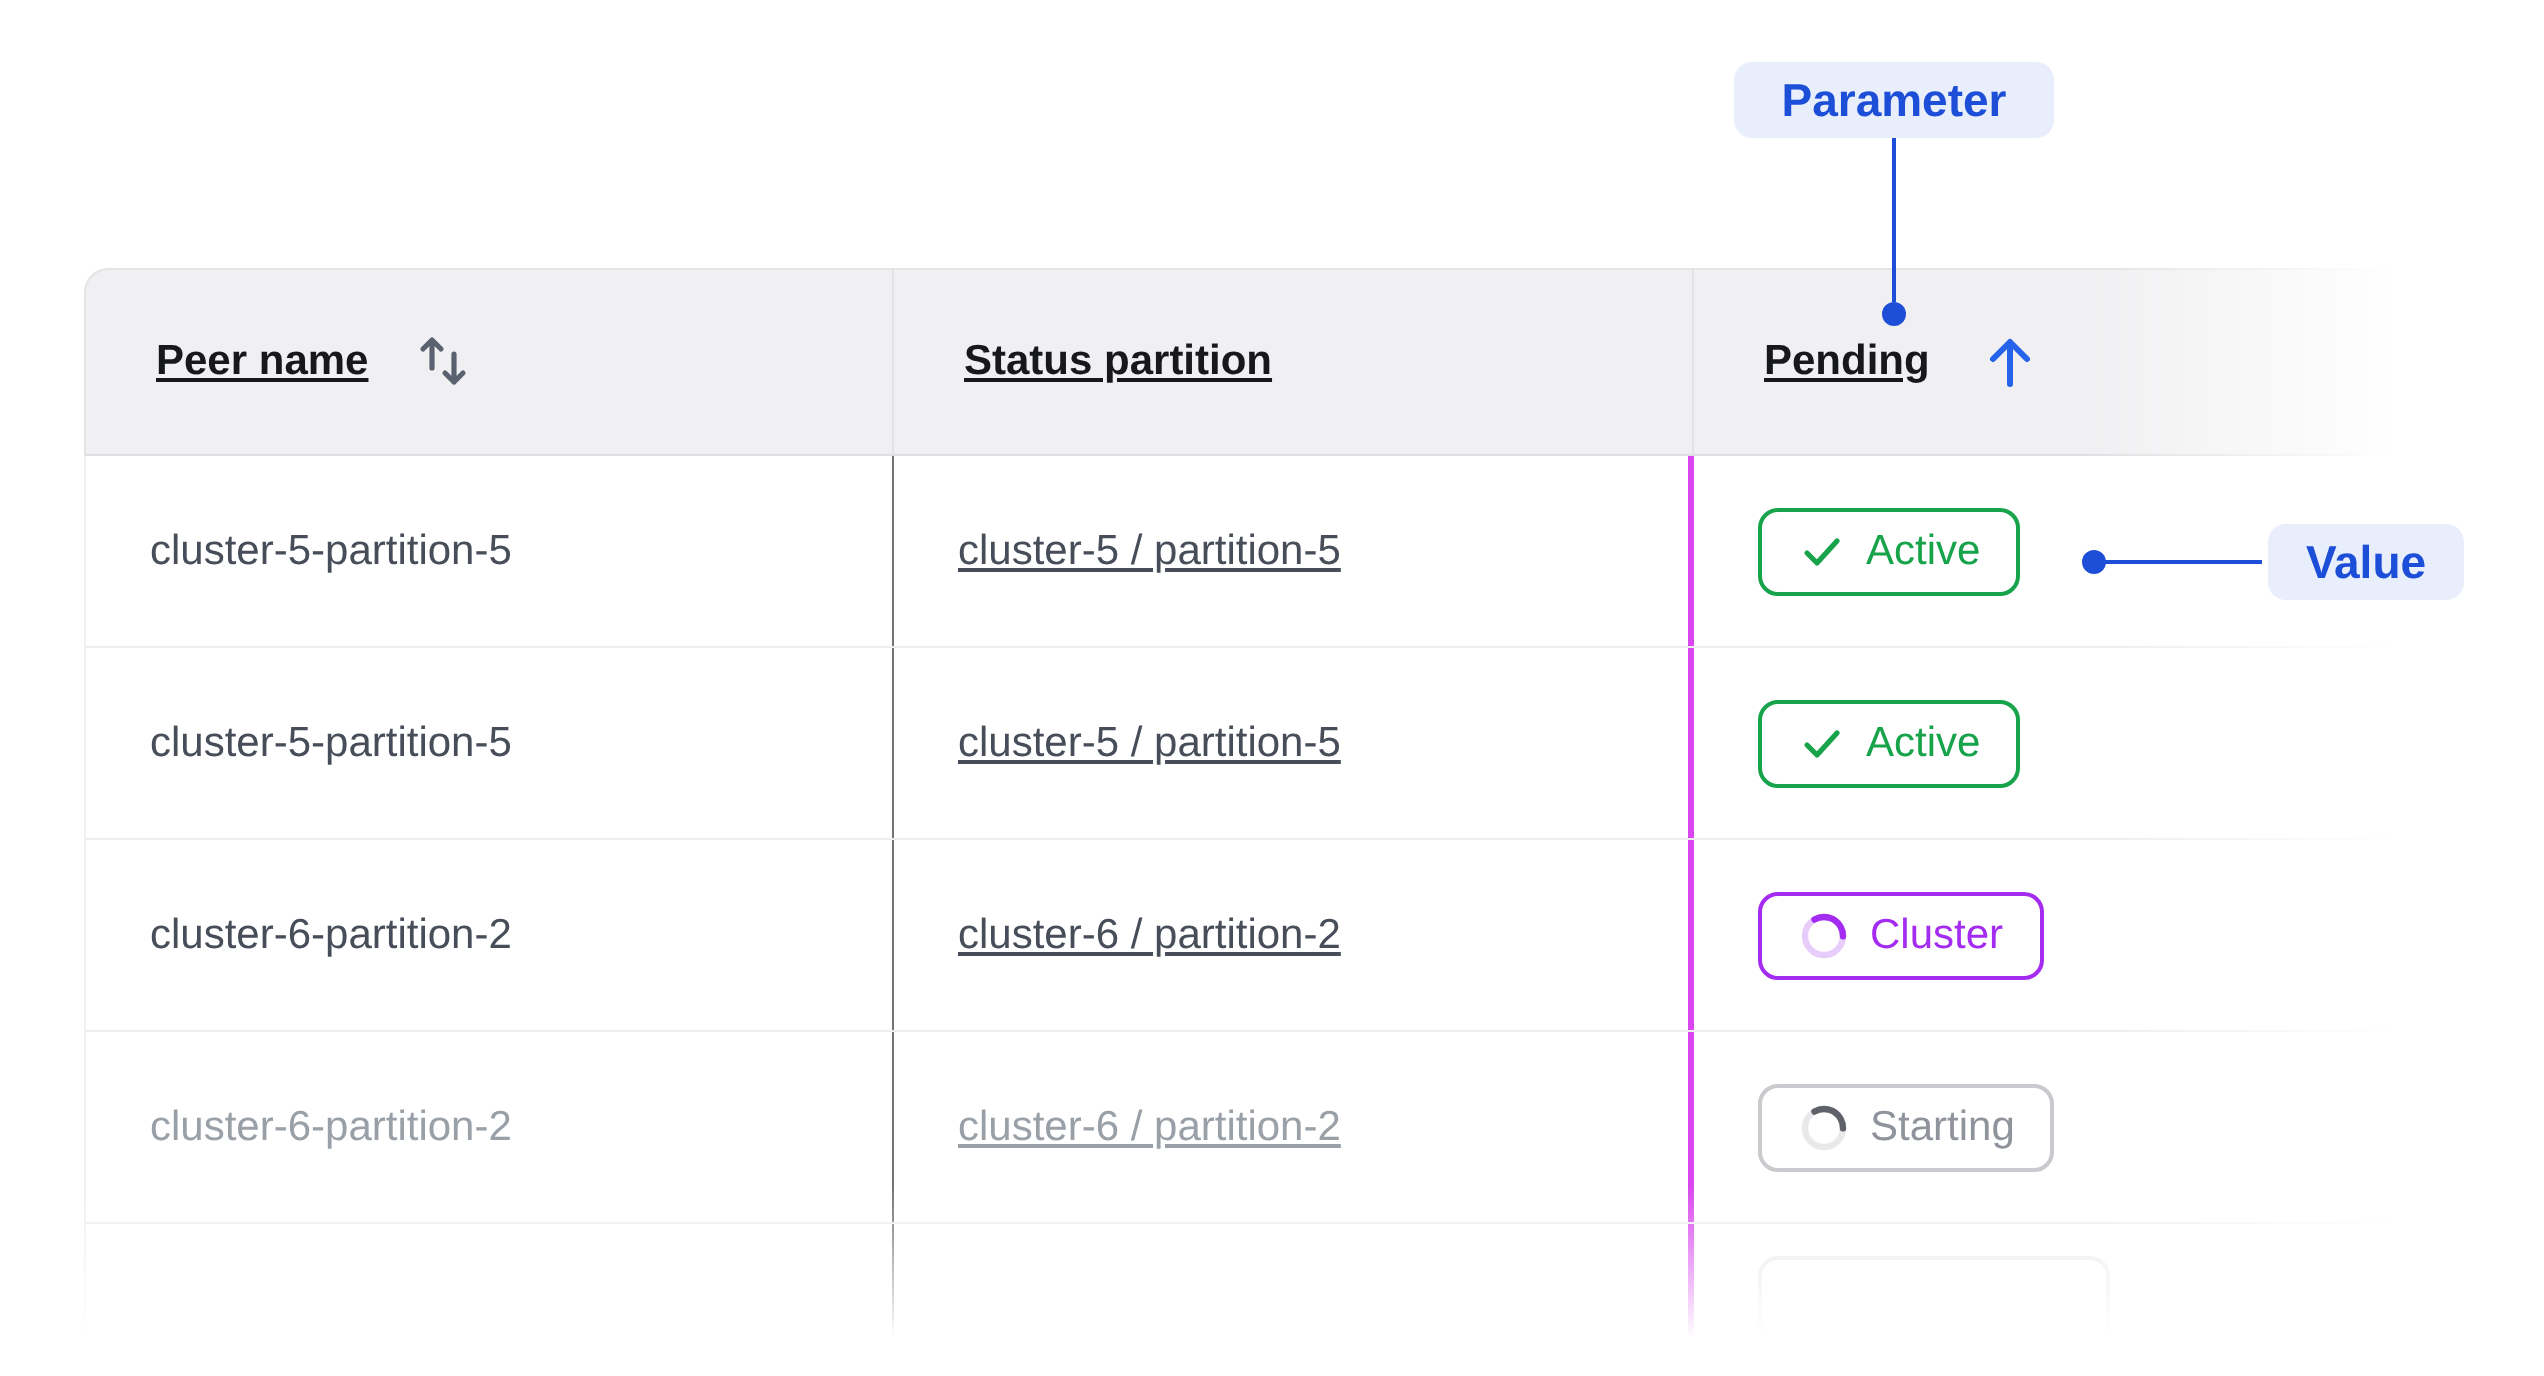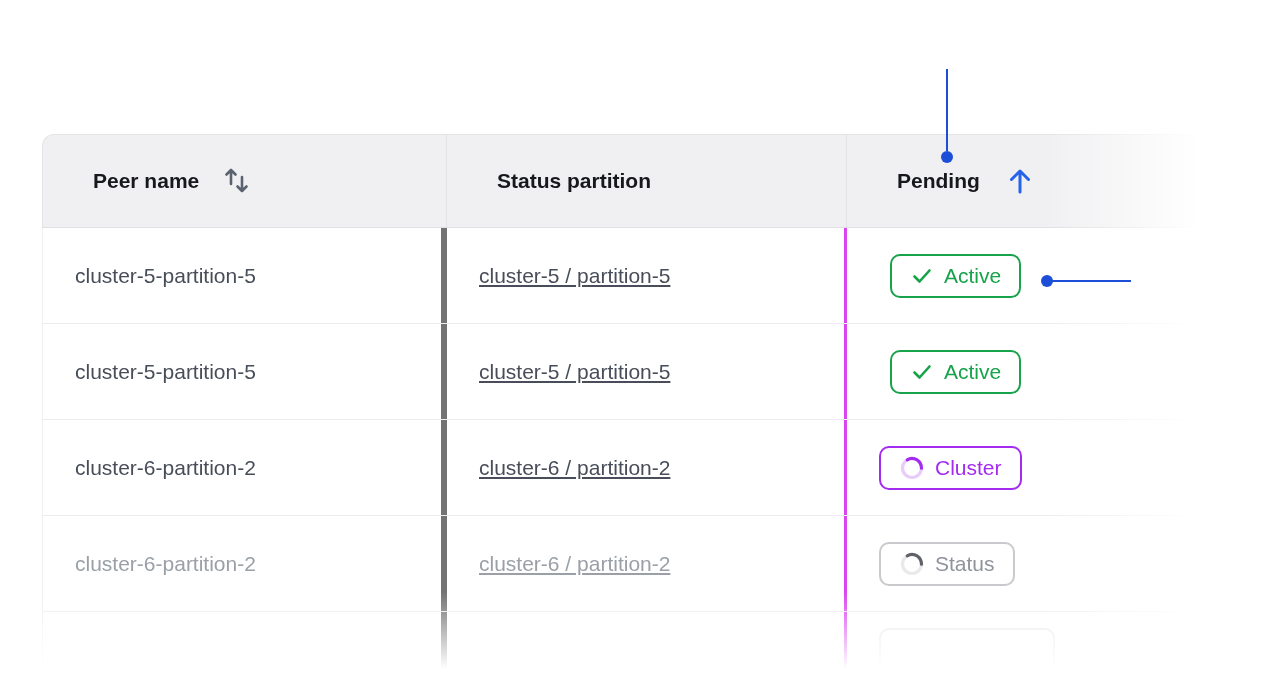--- a/index.html
+++ b/index.html
@@ -5,44 +5,44 @@
   * { margin:0; padding:0; box-sizing:border-box; }
   html,body { width:1272px; height:688px; background:#ffffff; overflow:hidden;
               font-family:"Liberation Sans", sans-serif; }
   .canvas { position:relative; width:1272px; height:688px; background:#fff; }
 
   
   .table-wrap { position:absolute; left:42px; top:134px; width:1230px; z-index:1; }
   .thead { display:flex; height:94px; background:#f0f0f2;
            border-top:1px solid #e4e4e7; border-left:1px solid #e4e4e7;
            border-bottom:1px solid #e0e0e3; border-top-left-radius:12px; }
-  .th { display:flex; align-items:center; padding-left:50px;
-        font-size:21px; font-weight:700; color:#17181c; }
+  .th { display:flex; align-items:center; padding-left:35px;
+        font-size:21px; font-weight:700; color:#17181c;text-decoration:underline; }
   .th:nth-child(1) { width:404px; border-right:1px solid #e3e3e6; border-top-left-radius:12px; }
   .th:nth-child(2) { width:400px; border-right:1px solid #e3e3e6; }
   .th:nth-child(3) { flex:1; }
   .sort-both-icon { margin-left:24px; display:inline-flex; }
   .sort-asc-icon { margin-left:26px; display:inline-flex; }
 
   .tbody { border-left:1px solid #f0f0f1; }
   .row { display:flex; height:96px; border-bottom:1px solid #ededef; background:#fff; }
   .cell { display:flex; align-items:center; padding-left:32px;
           font-size:21px; color:#474e59; }
-  .cell:nth-child(1) { width:404px; border-right:6px solid #737373; }
+  .cell:nth-child(1) { width:404px; border-right:1px solid #737373; }
   .cell:nth-child(2) { width:400px; border-right:3px solid #d946ef;text-decoration:underline; }
   .cell:nth-child(3) { flex:1; }
   .row.muted .cell { color:#9aa0a8; }
   .row.partial { height:76px; border-bottom:none; }
 
   
   .badge { display:inline-flex; align-items:center; gap:10px; height:44px;
            padding:0 18px; border:2px solid transparent; border-radius:10px;
            font-size:21px; font-weight:500; background:#fff; }
   .badge .check-icon, .badge .spinner-icon { display:none; line-height:0; }
-  .badge.active  { border-color:var(--active);  color:var(--active);margin-left:11px; }
+  .badge.active  { border-color:var(--active);  color:var(--active); }
   .badge.active .check-icon { display:inline-flex; }
   .badge.starting{ border-color:var(--starting); color:var(--starting); }
   .badge.starting .spinner-icon { display:inline-flex; }
   .badge.starting .spin-track { stroke:#e8cdfb; } .badge.starting .spin-arc { stroke:var(--starting); }
   .badge.pending { border-color:#c9cacd; color:#8f939b; }
   .badge.pending .spinner-icon { display:inline-flex; }
   .badge.pending .spin-track { stroke:#e9e9eb; } .badge.pending .spin-arc { stroke:#5f6269; }
   .badge.ghost { border-color:#e9e9ec; width:176px; }
 
   
@@ -146,21 +146,21 @@
       <div class="cell">cluster-6 / partition-2</div>
       <div class="cell">
         <span class="badge pending">
 
           <span class="spinner-icon">
             <svg width="26" height="26" viewBox="0 0 26 26" fill="none" stroke-linecap="round">
               <circle class="spin-track" cx="13" cy="13" r="9.5" stroke-width="3.2"></circle>
               <circle class="spin-arc" cx="13" cy="13" r="9.5" stroke-width="3.2" stroke-dasharray="20 40" transform="rotate(-120 13 13)"></circle>
             </svg>
           </span>
-          <span class="badge-label">Status</span>
+          <span class="badge-label">Starting</span>
         </span>
       </div>
     </div>
 
     <div class="row muted partial">
       <div class="cell"></div>
       <div class="cell"></div>
       <div class="cell">
         <span class="badge ghost">
           
@@ -168,19 +168,25 @@
           
         </span>
       </div>
     </div>
   </div>
   </div>
 
   <div class="fade-right"></div>
   <div class="fade-bottom"></div>
 
+  <div class="anno anno-badge param-badge">
+    <span>Parameter</span>
+  </div>
   <div class="anno param-line"></div>
   <div class="anno param-dot"></div>
 
   <div class="anno value-dot"></div>
   <div class="anno value-line"></div>
+  <div class="anno anno-badge value-badge">
+    <span>Value</span>
+  </div>
 
 </div>
 
 </body></html>

